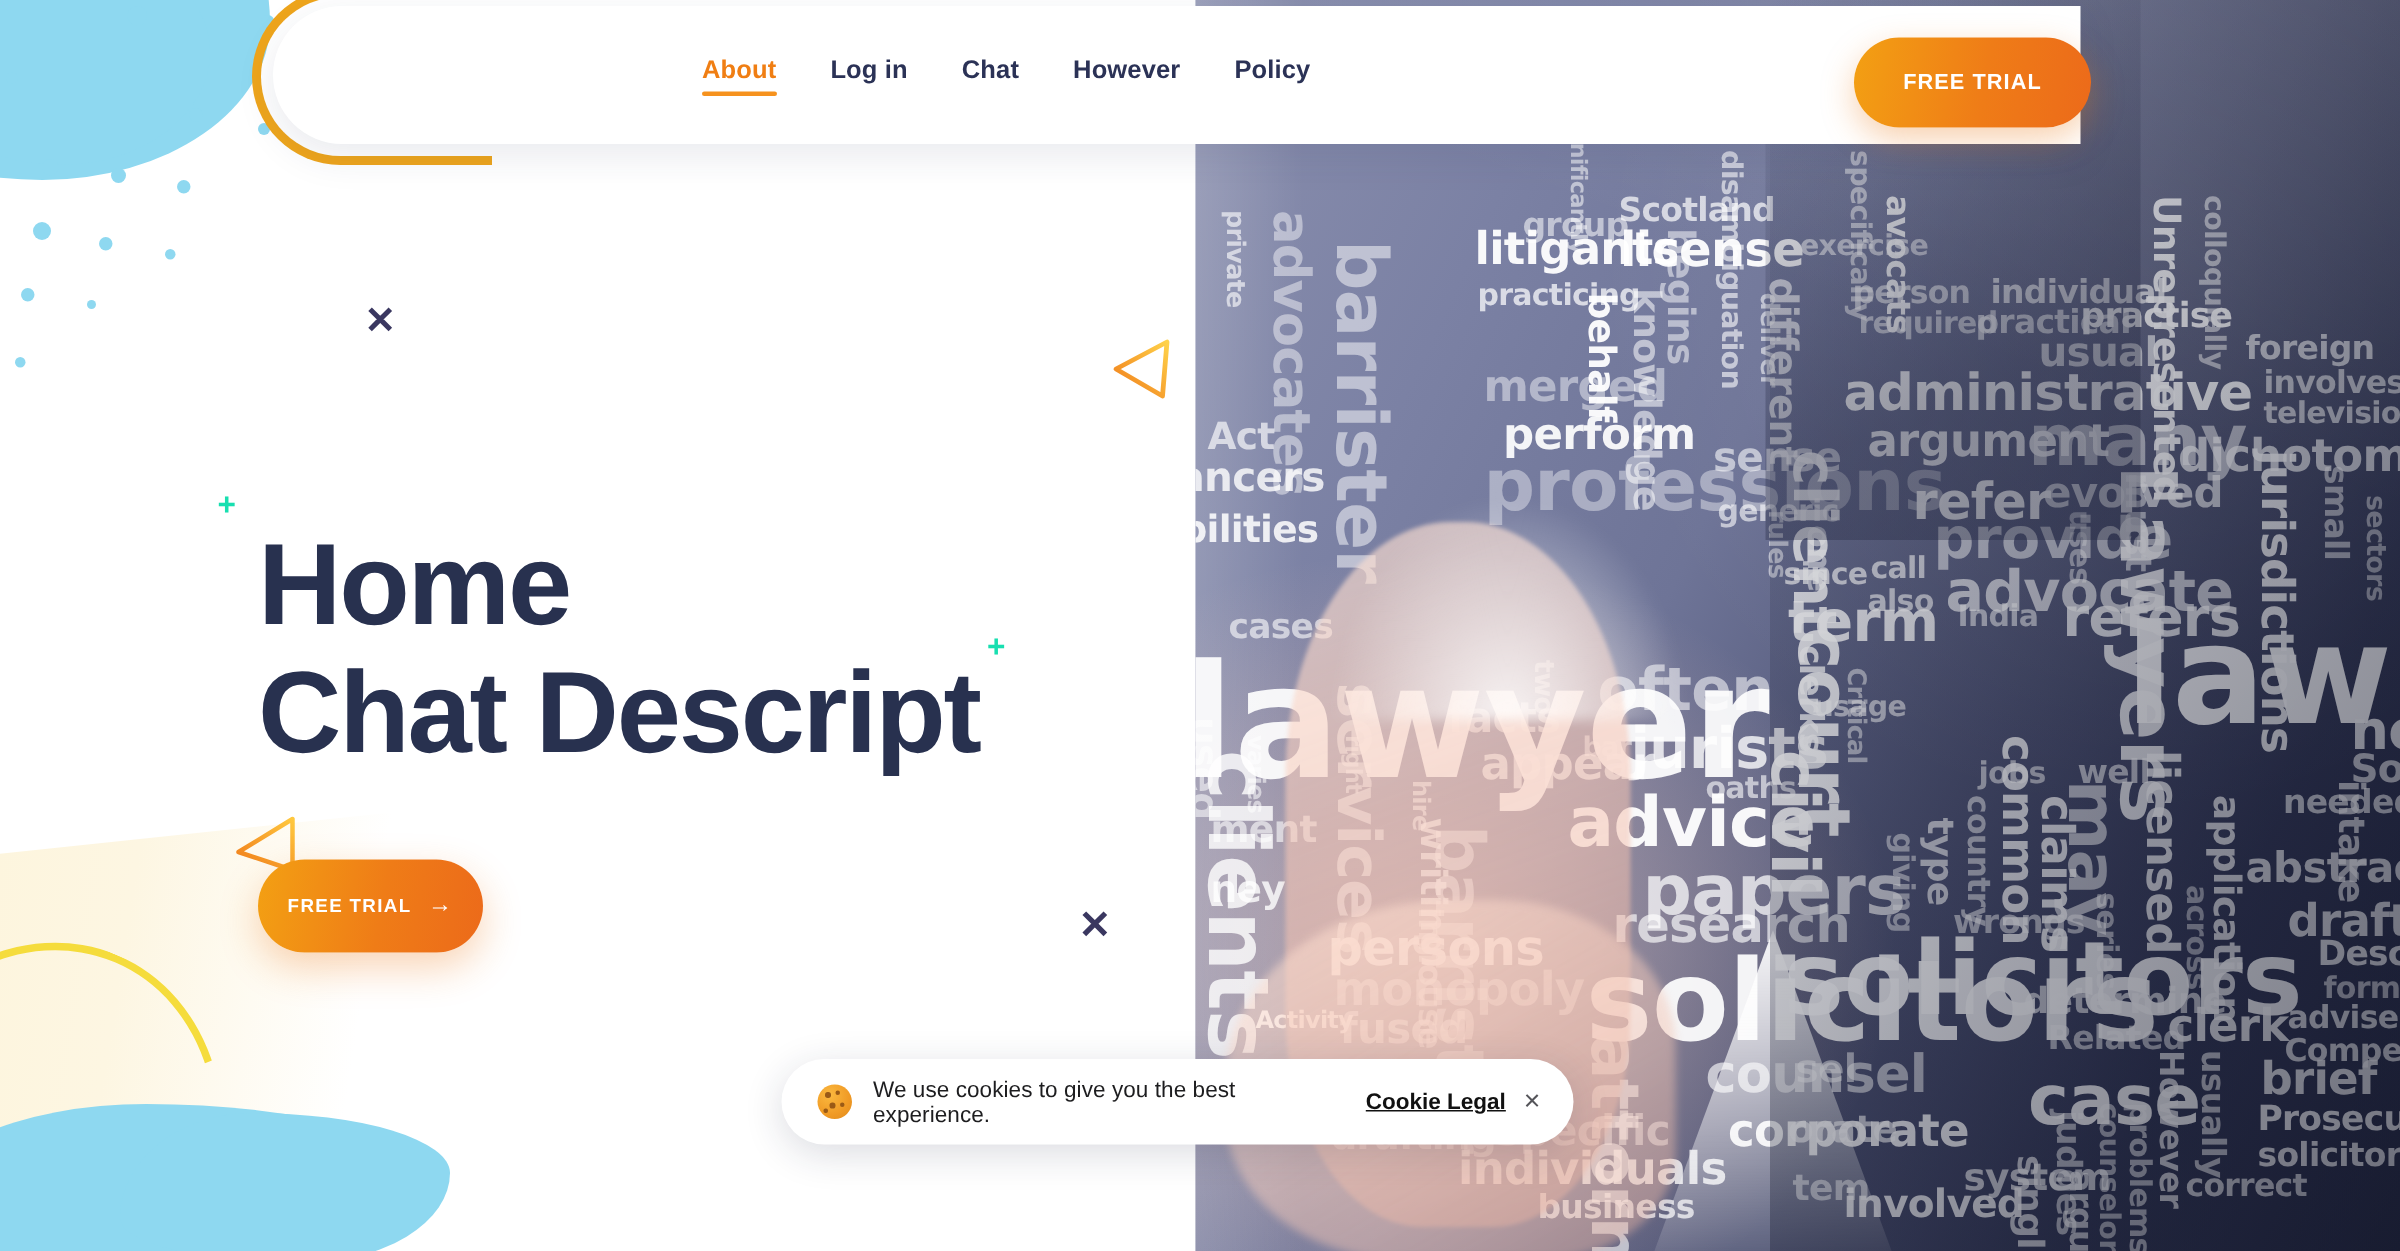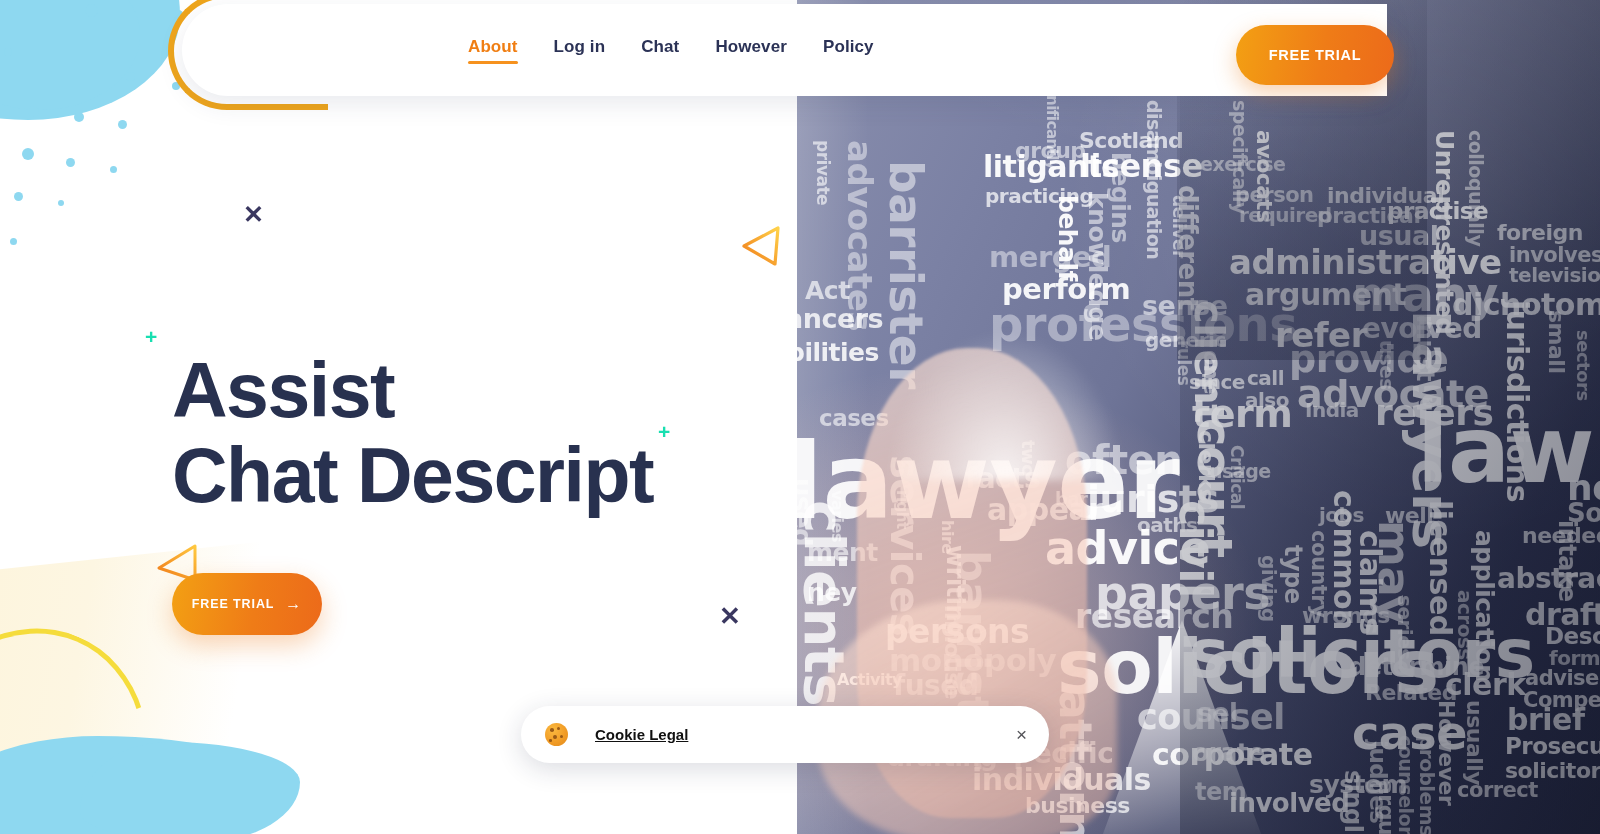--- a/index.html
+++ b/index.html
@@ -459,34 +459,35 @@
             <span></span>
             <span></span>
         </div>
       </div>
     </div>
     <button class="btn-trial-nav">FREE TRIAL</button>
   </div>
 
   <div class="hero-text">
     <h1 class="hero-title">
-      <div>Assist</div>
+      <div>Home</div>
       <div>Chat Descript</div>
     </h1>
     <button class="btn-trial-hero">
       <span>FREE TRIAL</span>
       <span style="font-size:16px;">→</span>
     </button>
   </div>
 
   <div class="cookie">
     <div class="cookie-emoji">
       <i style="left:5px;top:5px;width:3.6px;height:3.6px;"></i>
       <i style="left:12px;top:4px;width:3px;height:3px;"></i>
       <i style="left:8px;top:12px;width:3.8px;height:3.8px;"></i>
       <i style="left:15px;top:12px;width:3px;height:3px;"></i>
       <i style="left:4px;top:16px;width:2.6px;height:2.6px;"></i>
     </div>
+    <span class="cookie-text">We use cookies to give you the best experience.</span>
     <a class="cookie-link" href="#">Cookie Legal</a>
     <span class="cookie-close">×</span>
   </div>
 
 </div>
 
 </body></html>

